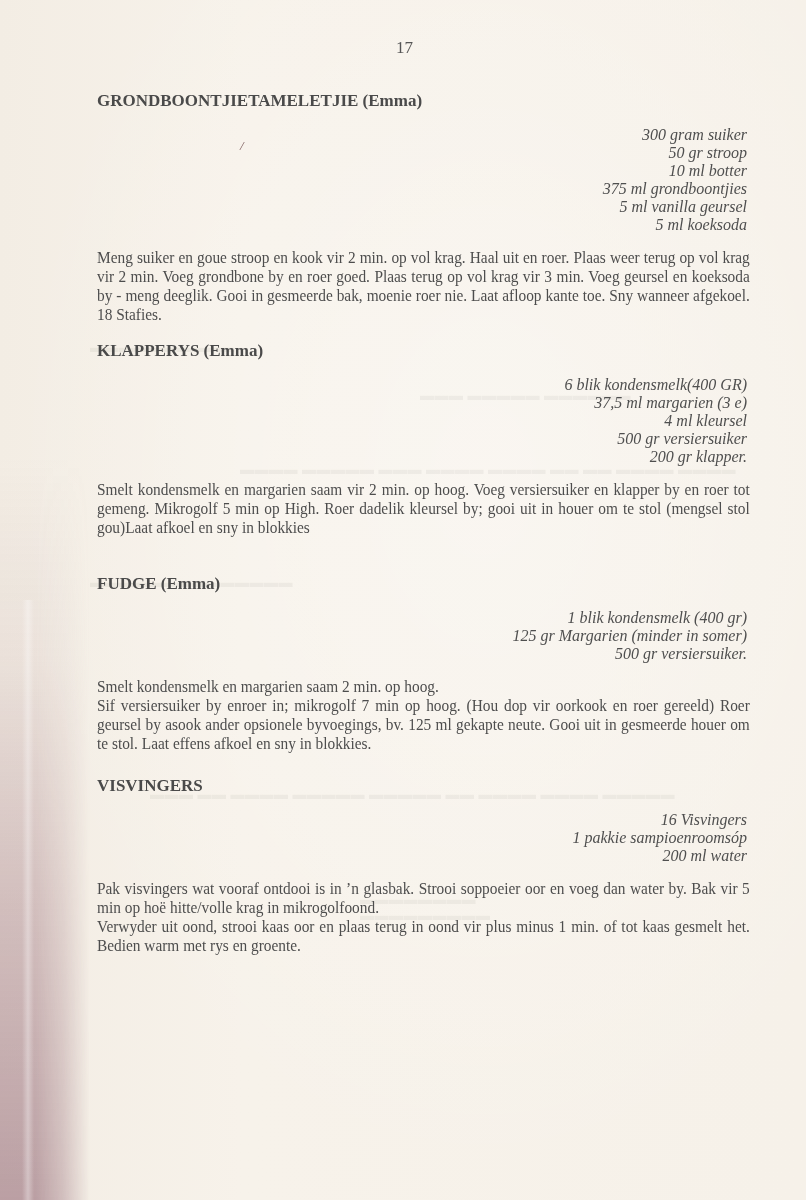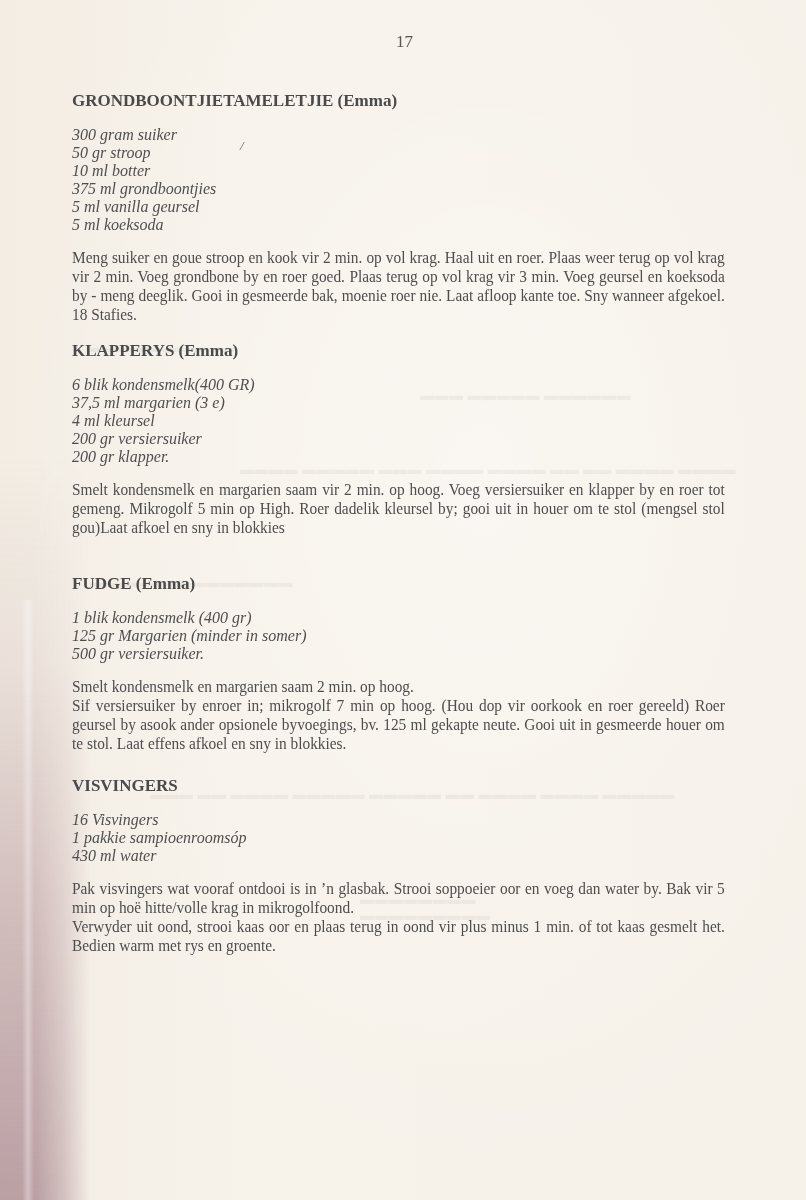--- a/index.html
+++ b/index.html
@@ -49,47 +49,48 @@
       position: absolute;
       color: rgba(120,110,100,0.08);
       font-size: 14px;
       font-family: "Liberation Serif", serif;
       white-space: nowrap;
       letter-spacing: 0.5px;
     }
     .page-number {
       position: absolute;
       left: 396px;
-      top: 32px;
+      top: 38px;
       font-size: 17px;
       color: #555;
     }
     .content {
       position: absolute;
-      left: 72px;
+      left: 97px;
       top: 90px;
       width: 650px;
     }
     .recipe-title {
       font-size: 17px;
       color: #4a4a4a;
       margin: 0;
       line-height: 22px;
     }
     .recipe-title .name {
       font-weight: bold;
     }
     .ingredients {
       list-style: none;
       margin: 14px 0 0 0;
       padding: 0;
       font-style: italic;
       font-size: 16px;
       line-height: 18px;
       color: #4f4f4f;
+      text-align: right;
     }
     .method {
       margin: 14px 0 0 0;
       font-size: 16px;
       line-height: 19px;
       color: #4d4d4d;
       text-align: justify;
       font-family: "Liberation Serif", serif;
       transform: scaleX(0.96);
       transform-origin: left top;
@@ -145,21 +146,21 @@
 
     <section style="margin-top:16px;">
       <h2 class="recipe-title">
         <span class="name">KLAPPERYS</span>
         <span>(Emma)</span>
       </h2>
       <ul class="ingredients">
         <li>6 blik kondensmelk(400 GR)</li>
         <li>37,5 ml margarien (3 e)</li>
         <li>4 ml kleursel</li>
-        <li>200 gr versiersuiker</li>
+        <li>500 gr versiersuiker</li>
         <li>200 gr klapper.</li>
       </ul>
       <div class="method">
         <p>Smelt kondensmelk en margarien saam vir 2 min. op hoog. Voeg versiersuiker en klapper by en roer tot gemeng. Mikrogolf 5 min op High. Roer dadelik kleursel by; gooi uit in houer om te stol (mengsel stol gou)Laat afkoel en sny in blokkies</p>
       </div>
     </section>
 
     <section style="margin-top:36px;">
       <h2 class="recipe-title">
         <span class="name">FUDGE</span>
@@ -177,21 +178,21 @@
     </section>
 
     <section style="margin-top:22px;">
       <h2 class="recipe-title">
         <span class="name">VISVINGERS</span>
         <span></span>
       </h2>
       <ul class="ingredients">
         <li>16  Visvingers</li>
         <li>1 pakkie sampioenroomsóp</li>
-        <li>430 ml water</li>
+        <li>200 ml water</li>
       </ul>
       <div class="method">
         <p>Pak visvingers wat vooraf ontdooi is in ’n glasbak. Strooi soppoeier oor en voeg dan water by. Bak vir 5 min op hoë hitte/volle krag in mikrogolfoond.</p>
         <p>Verwyder uit oond, strooi kaas oor en plaas terug in oond vir plus minus 1 min. of tot kaas gesmelt het. Bedien warm met rys en groente.</p>
       </div>
     </section>
 
   </div>
 </div>
 

